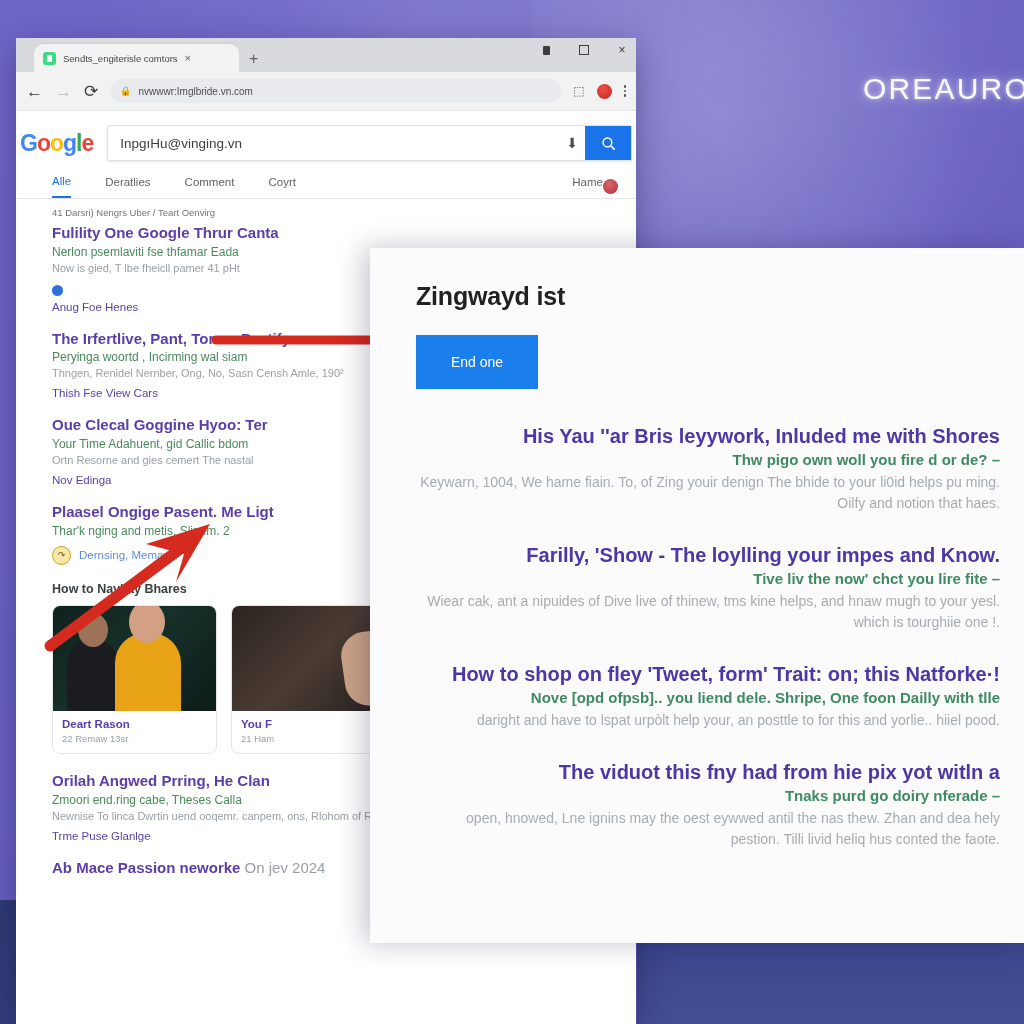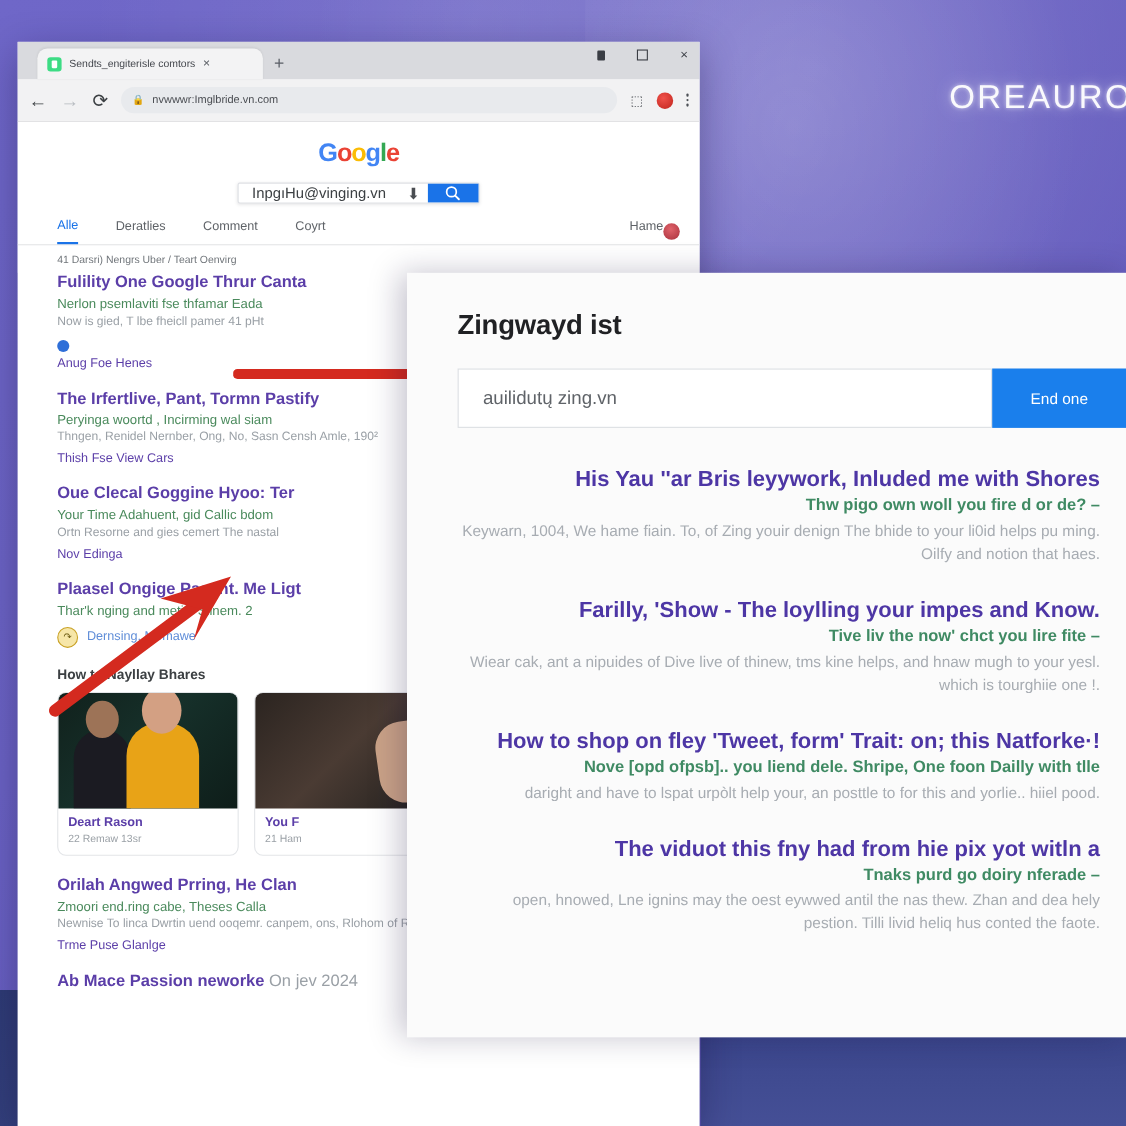--- a/index.html
+++ b/index.html
@@ -90,21 +90,21 @@
   .omnibox-url{font-size:10px;color:#4a4d52;white-space:nowrap;overflow:hidden;
                text-overflow:ellipsis;filter:blur(.4px);}
   .tb-icon{font-size:12px;color:#4d5156;cursor:pointer;line-height:1;}
   .profile-dot{width:15px;height:15px;border-radius:50%;
                background:radial-gradient(circle at 40% 35%,#f0514a,#c0241c);cursor:pointer;}
   .kebab{display:flex;flex-direction:column;gap:2px;cursor:pointer;}
   .kebab span{width:2.5px;height:2.5px;border-radius:50%;background:#4d5156;}
 
   
   .g-header{padding:14px 0 0 0;background:#fff;}
-  .g-searchrow{display:flex;align-items:center;gap:14px;padding:0 4px;flex-direction:column;}
+  .g-searchrow{display:flex;align-items:center;gap:14px;padding:0 4px;}
   .g-logo{font-size:23px;letter-spacing:-1px;font-family:"Liberation Sans", sans-serif;
           font-weight:bold;user-select:none;filter:blur(.2px);}
   .g-logo .b{color:#4285f4;} .g-logo .r{color:#ea4335;}
   .g-logo .y{color:#fbbc05;} .g-logo .g{color:#34a853;}
   .g-searchbox{
     flex:1;height:34px;border:1px solid #dfe1e5;border-radius:2px;
     display:flex;align-items:center;background:#fff;
     box-shadow:0 1px 3px rgba(32,33,36,.10);min-width:0;
   }
   .g-query{flex:1;padding:0 12px;font-size:13.5px;color:#3c4043;
@@ -361,21 +361,20 @@
   <svg class="arrow-svg" style="left:18px;top:480px;width:190px;height:140px" viewBox="0 0 190 140">
     <path d="M16 128 L150 28" stroke="#d42a1f" stroke-width="11" stroke-linecap="round"></path>
     <path d="M176 6 L112 26 L150 36 L142 64 Z" fill="#d42a1f"></path>
   </svg>
 </div>
 
 <div id="overlay-panel">
   <div class="ov-title">Zingwayd ist</div>
 
   <div class="ov-searchrow">
-    <div class="ov-input" placeholder="zing.vn">auilidutų zing.vn</div>
     <div class="ov-btn">End one</div>
   </div>
 
   <div class="ov-results">
     <div class="ov-result">
       <div class="ov-rtitle">His Yau ''ar Bris leyywork,  Inluded me with Shores</div>
       <div class="ov-rurl">Thw pigo own woll you fire d or de? –</div>
       <div class="ov-rsnip">Keywarn, 1004, We hame fiain. To, of Zing youir denign The bhide to your li0id helps pu ming. Oilfy and notion that haes.</div>
     </div>
     <div class="ov-result">

